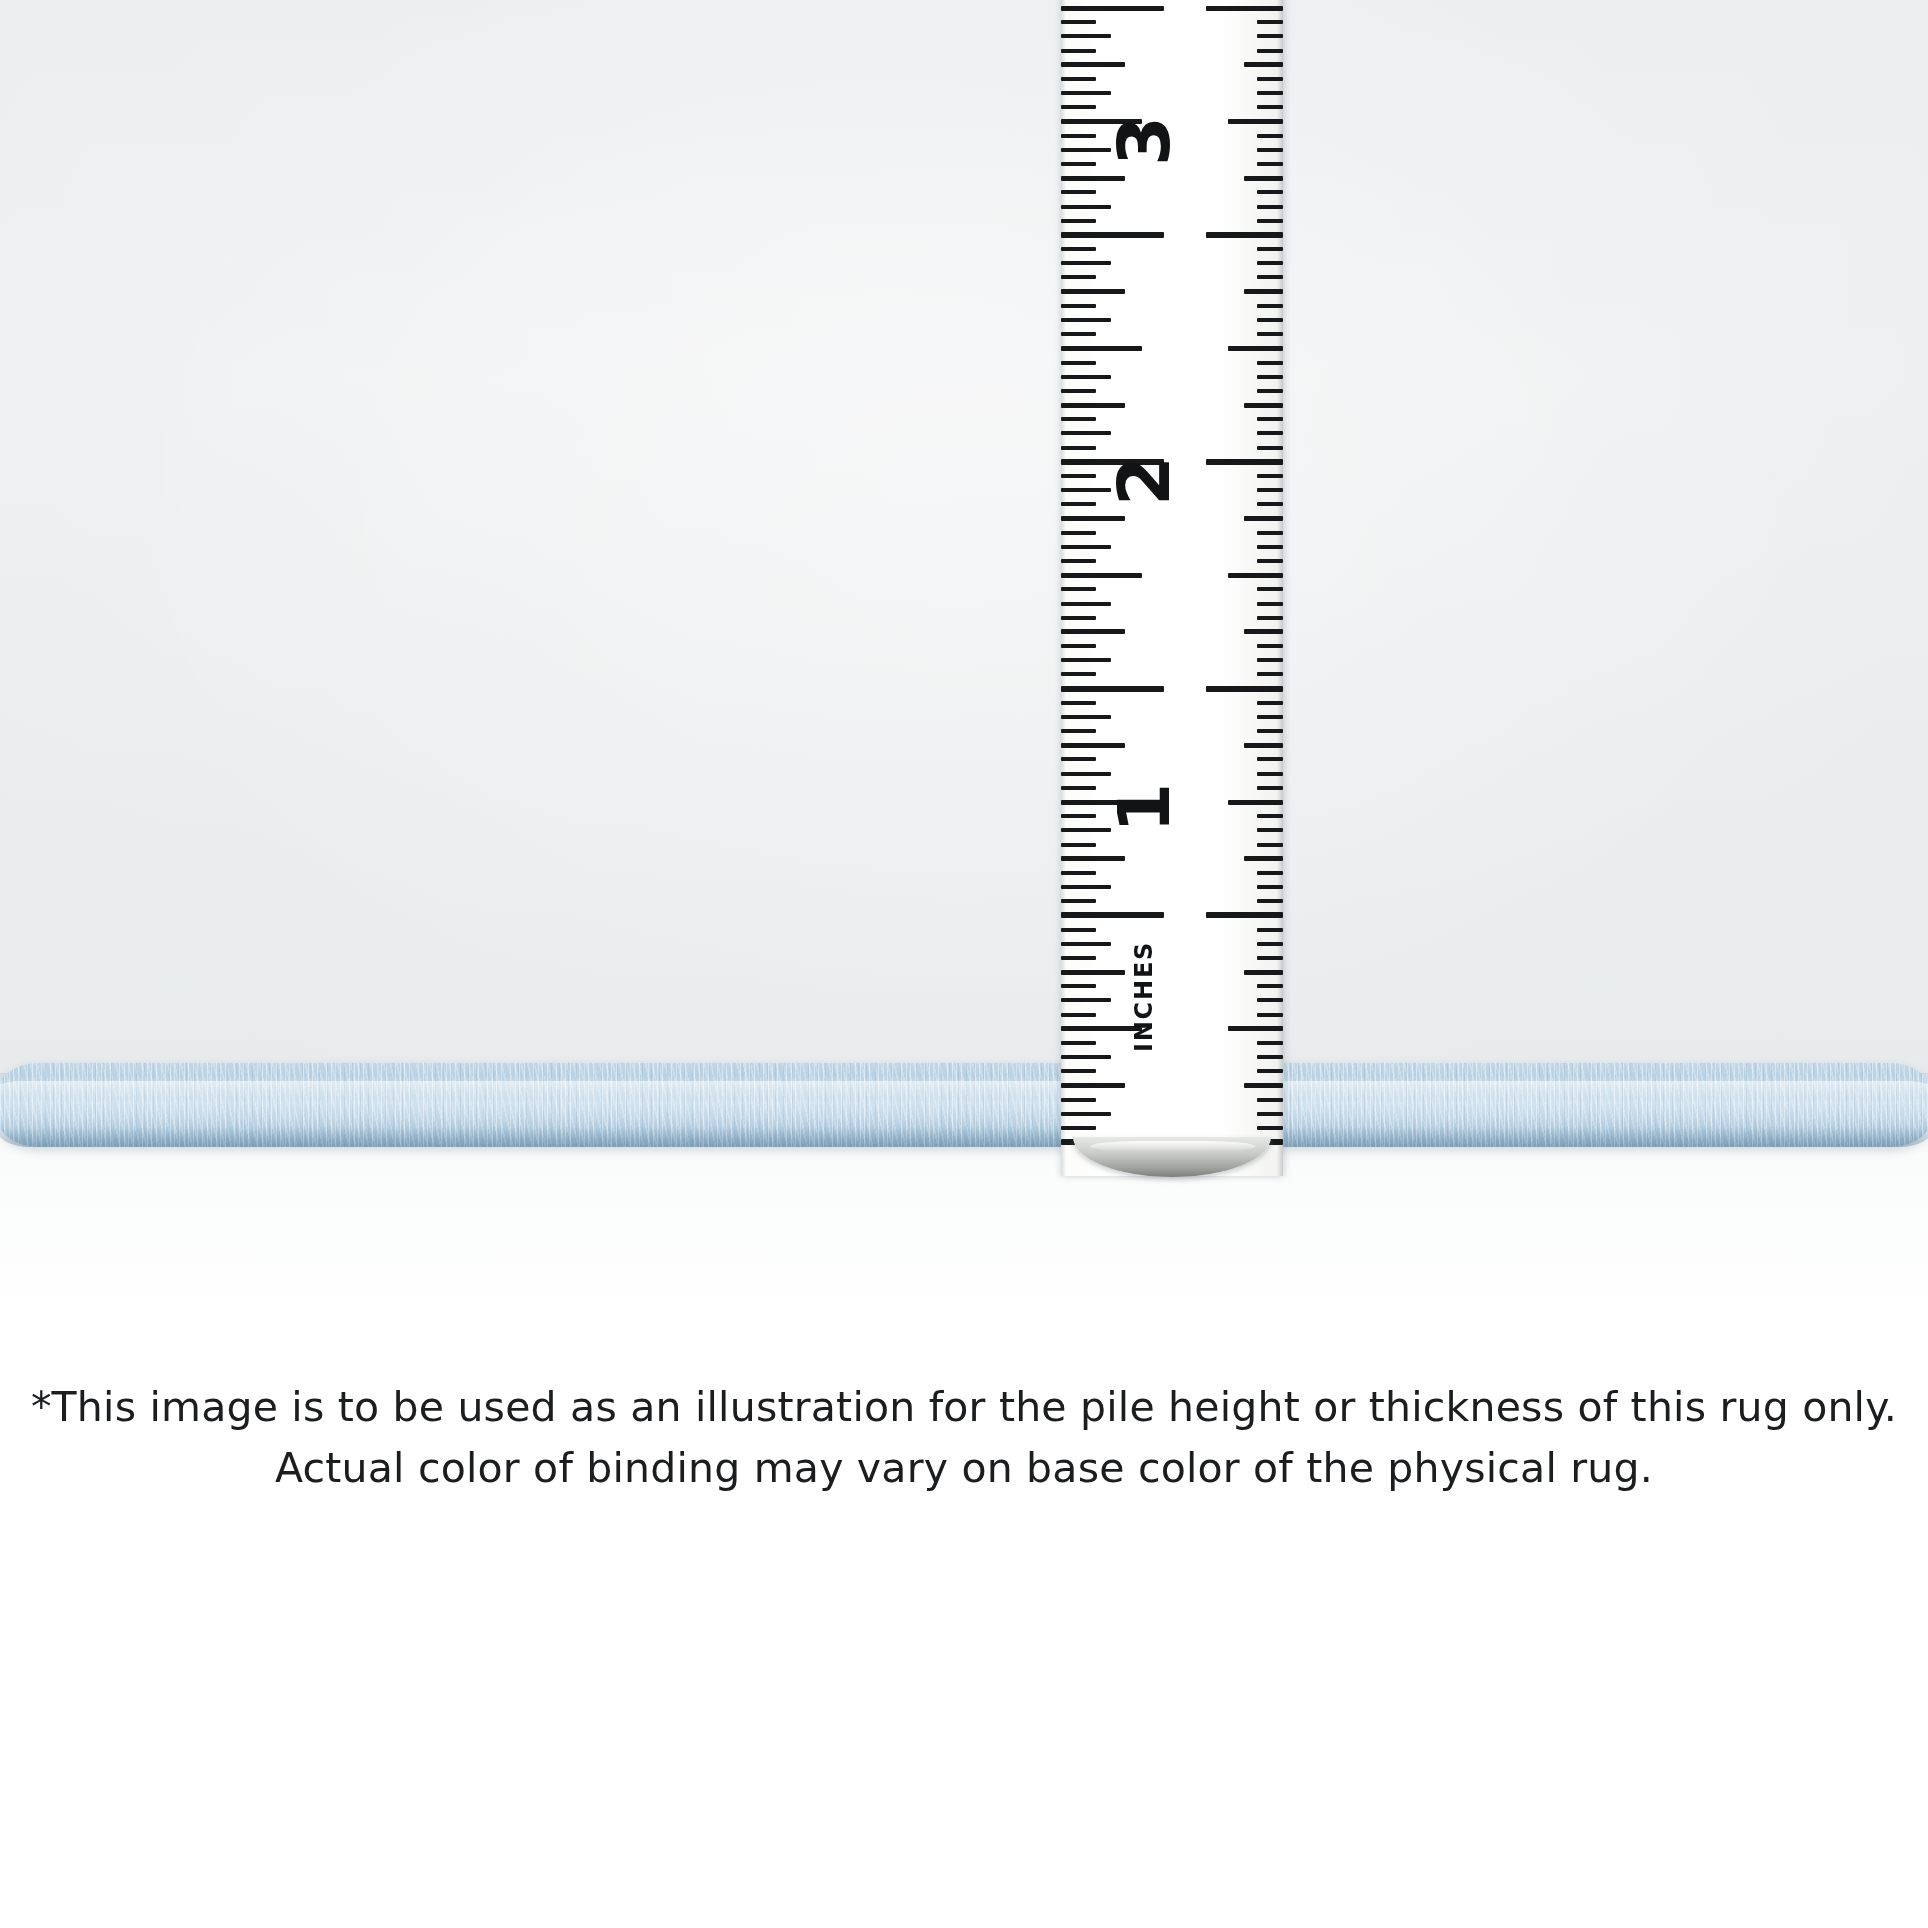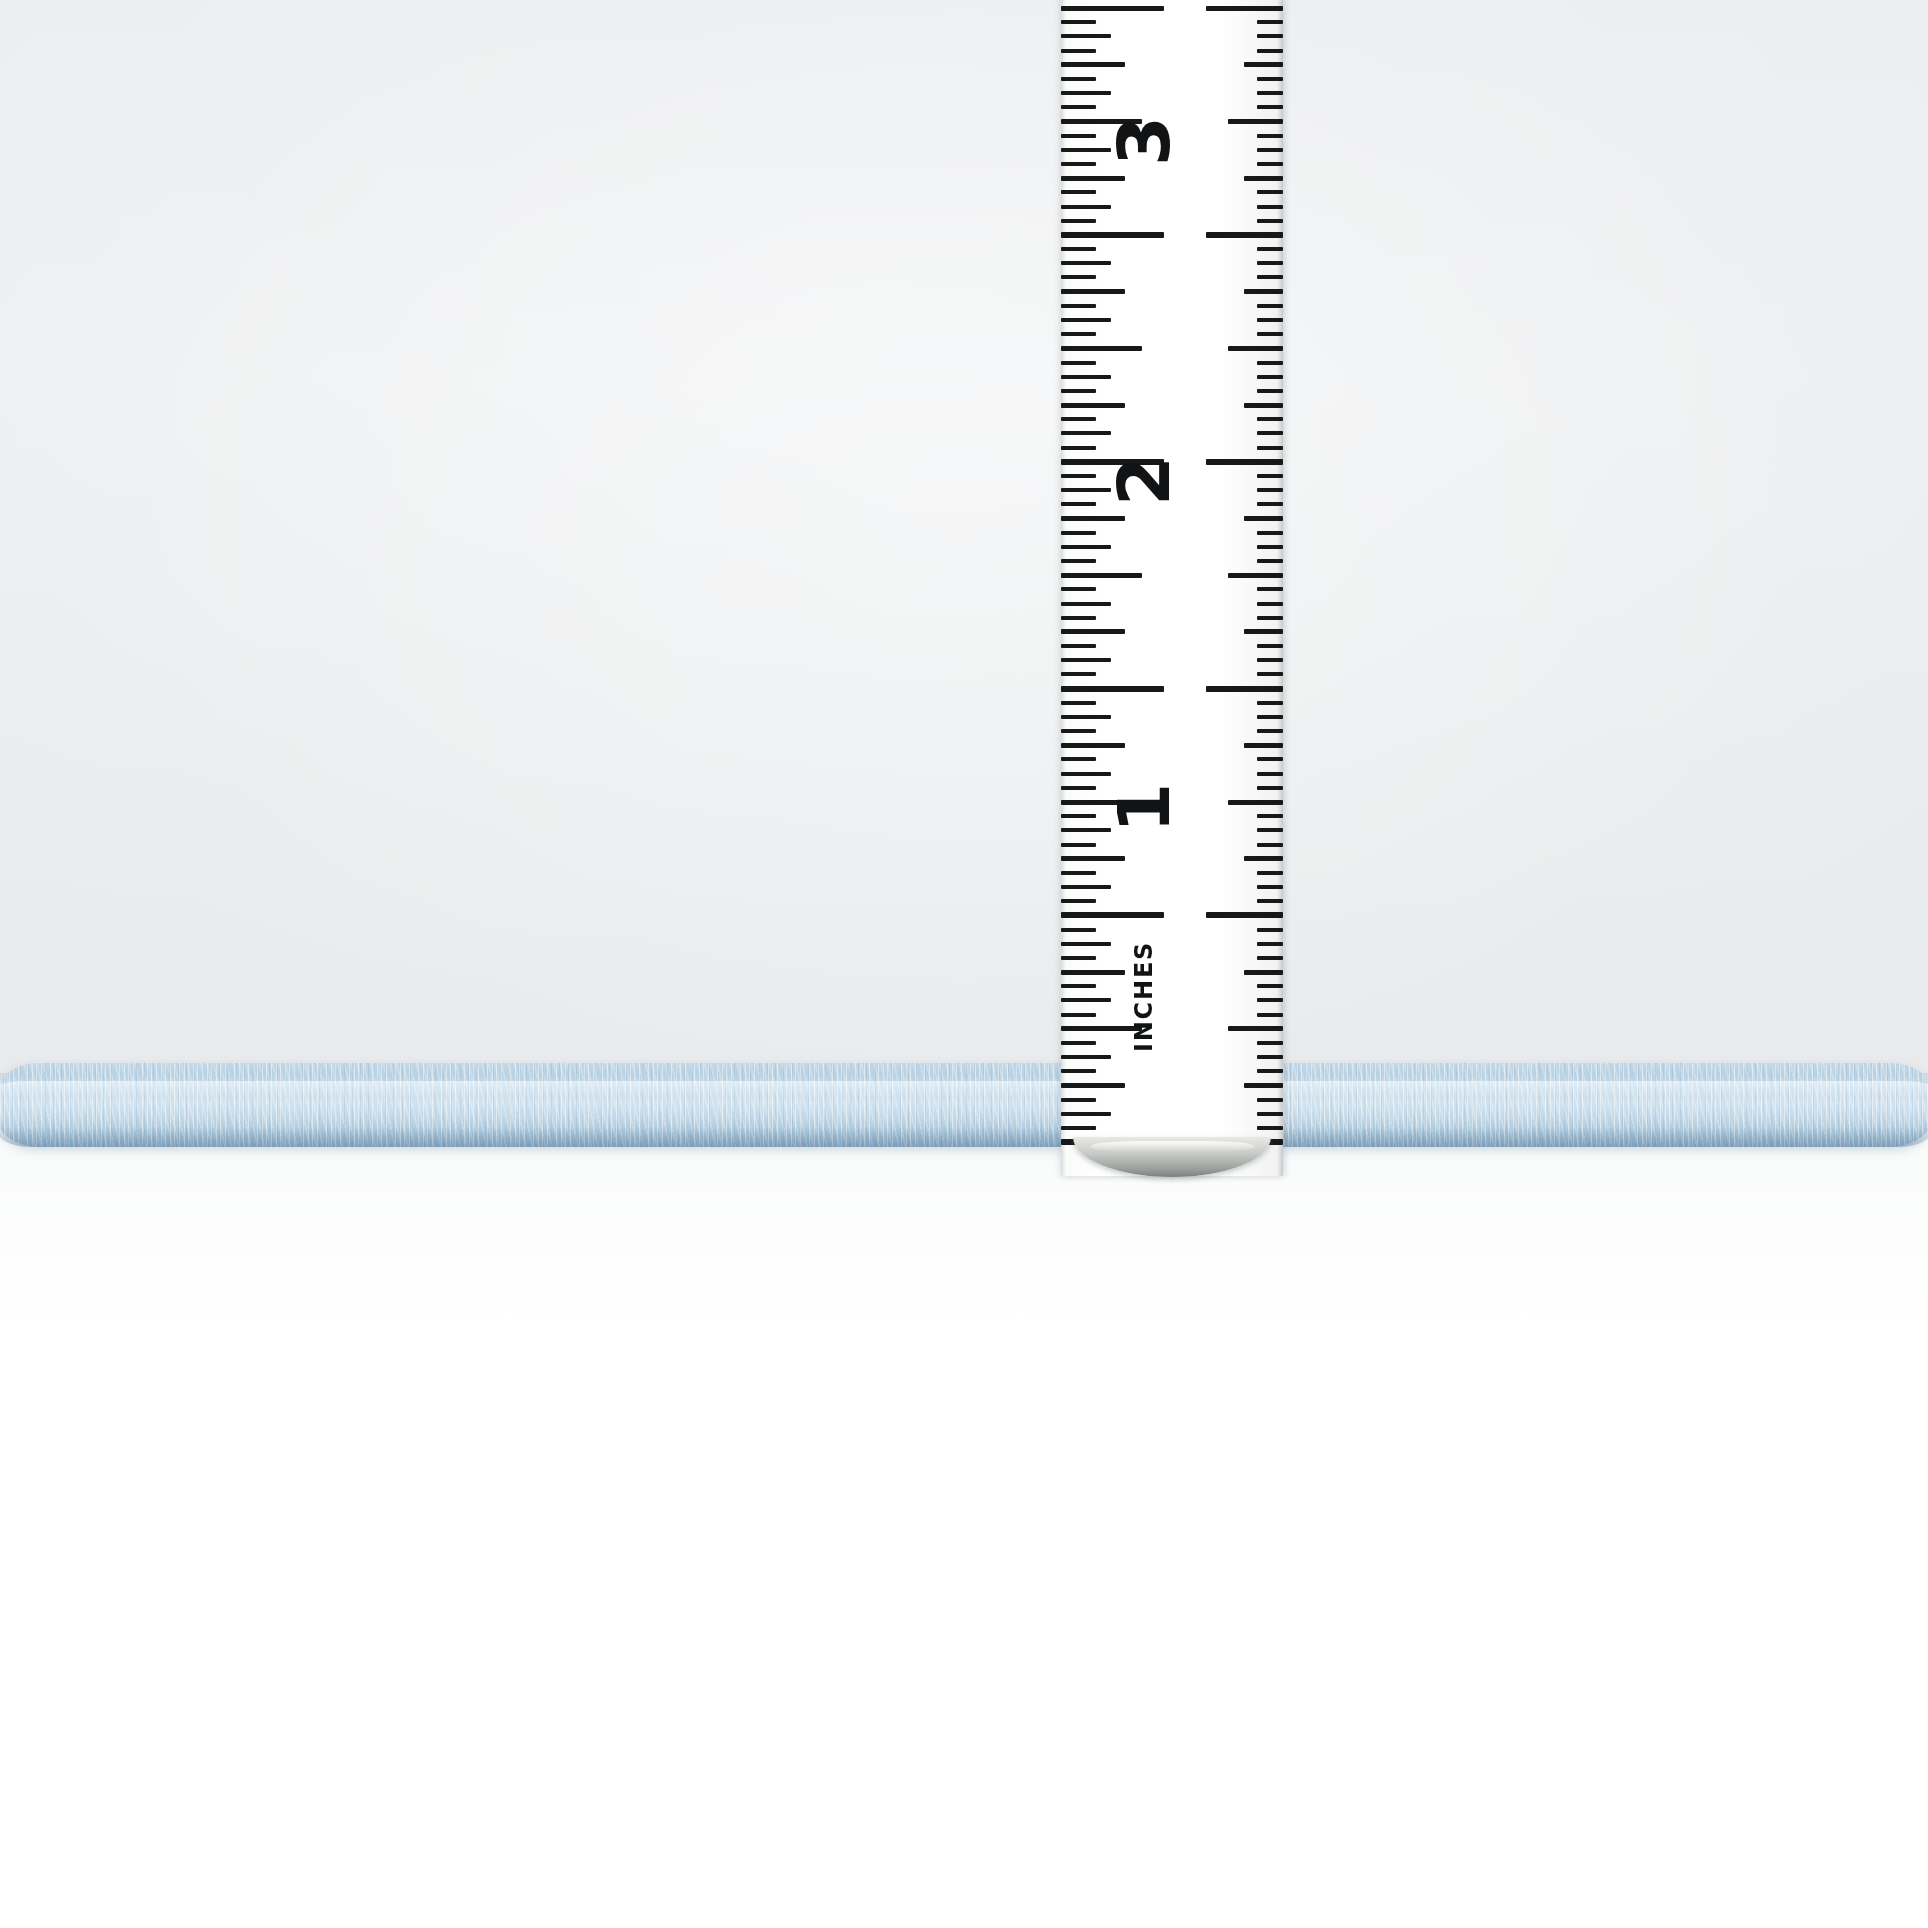--- a/index.html
+++ b/index.html
@@ -408,14 +408,16 @@
     <div class="num-label" style="left:27.5px; top:987px; width:110px; text-align:center;">INCHES</div>
   </div>
 
   <div class="ruler-clip">
     <div class="ruler-clip-shine"></div>
   </div>
 
 </div>
 
 <div class="caption">
+  <span class="caption-line">*This image is to be used as an illustration for the pile height or thickness of this rug only.</span>
+  <span class="caption-line">Actual color of binding may vary on base color of the physical rug.</span>
 </div>
 
 
 </body></html>

